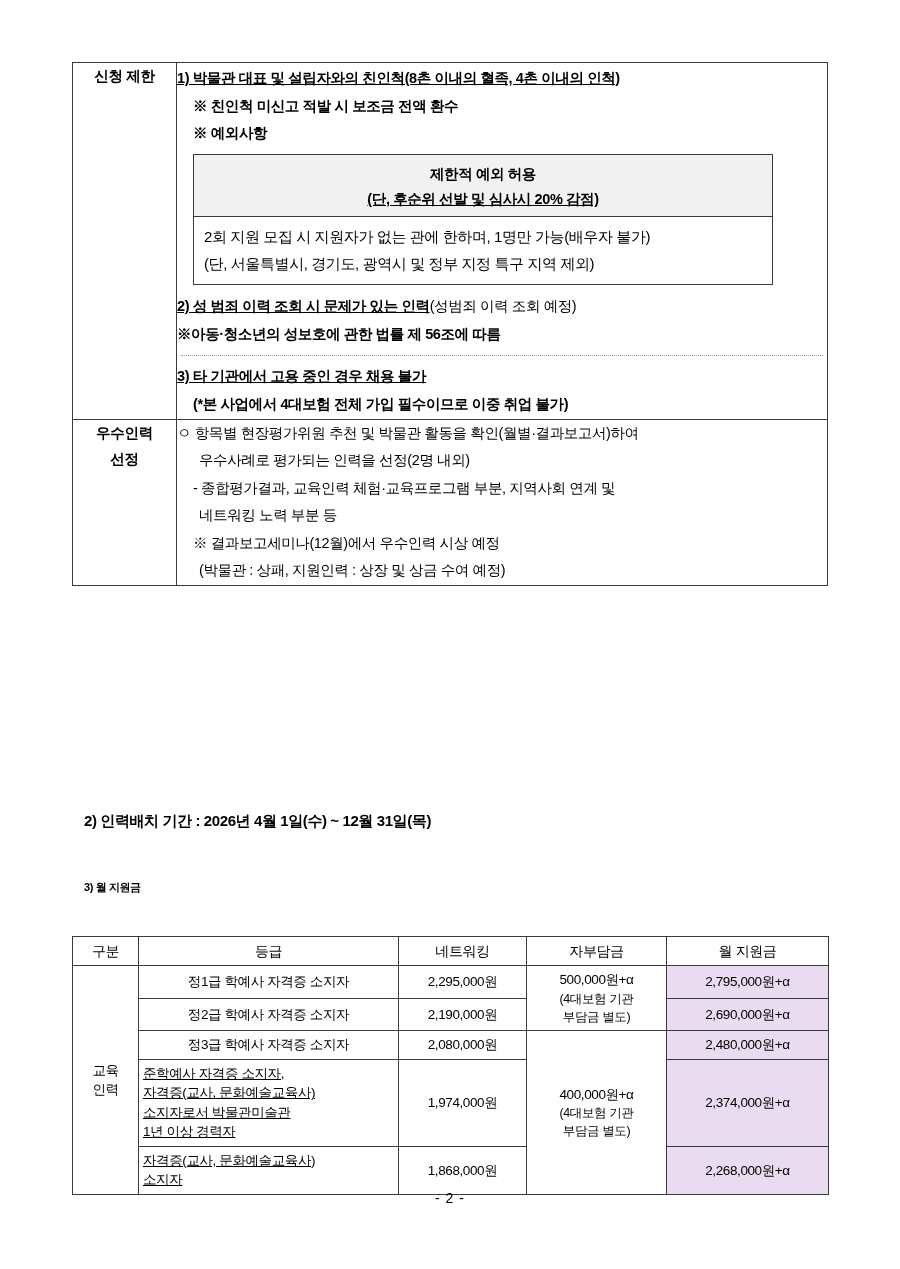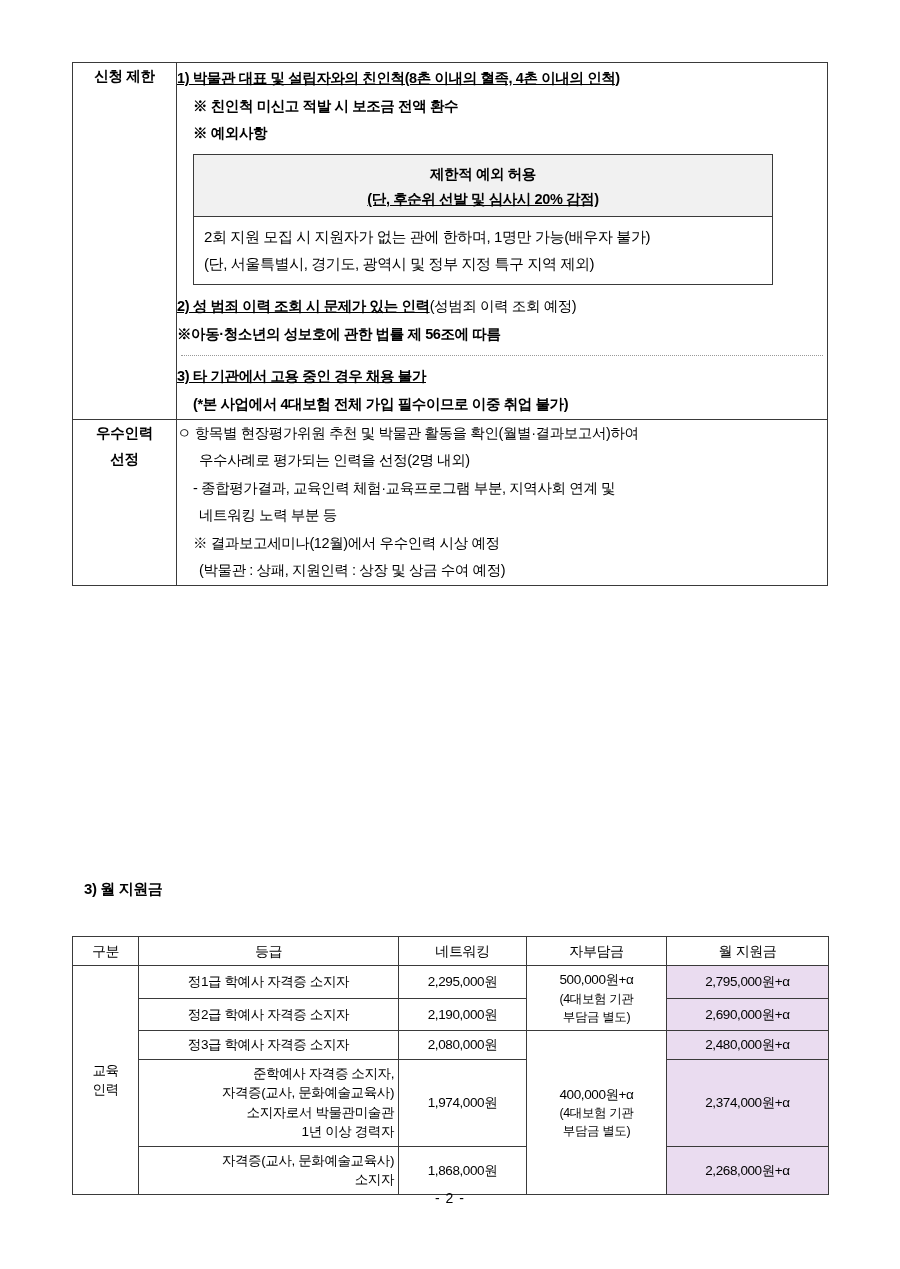--- a/index.html
+++ b/index.html
@@ -103,21 +103,21 @@
     left: 220px; top: 848px;
     font-size: 12.5px;
     font-weight: bold;
     letter-spacing: -0.4px;
   }
 
   
   .sec3 {
     position: absolute;
     left: 84px; top: 880px;
-    font-size: 15px;
+    font-size: 11px;
     font-weight: bold;
     letter-spacing: -0.4px;
   }
 
   
   .pay-wrap {
     position: absolute;
     left: 72px; top: 936px;
     width: 756px;
   }
@@ -140,21 +140,21 @@
     font-weight: normal;
     height: 28px;
     font-size: 14px;
   }
   .c-gubun { width: 66px; }
   .c-grade { width: 260px; }
   .c-gov   { width: 128px; }
   .c-self  { width: 140px; }
   .c-month { width: 162px; }
   .grade-cell { text-align: left; padding-left: 10px; }
-  .grade-cell.center { text-align: right; padding-left: 4px; }
+  .grade-cell.center { text-align: left; padding-left: 4px; text-decoration: underline; }
   .lilac { background: #eadcf0; }
   .small { font-size: 12.5px; }
 
   
   .footer {
     position: absolute;
     left: 0; top: 1190px;
     width: 900px;
     text-align: center;
     font-size: 14px;
@@ -215,20 +215,21 @@
           <div class="line ind2">- 종합평가결과, 교육인력 체험·교육프로그램 부분, 지역사회 연계 및</div>
           <div class="line ind3">네트워킹 노력 부분 등</div>
           <div class="line ind2">※ 결과보고세미나(12월)에서 우수인력 시상 예정</div>
           <div class="line ind3">(박물관 : 상패, 지원인력 : 상장 및 상금 수여 예정)</div>
         </td>
       </tr>
     </tbody>
   </table>
 
 
+  <div class="sec2">2) 인력배치 기간 : 2026년 4월 1일(수) ~ 12월 31일(목)</div>
 
   <div class="sec3">3) 월 지원금</div>
 
   <div class="pay-wrap">
     <table class="pay">
       <colgroup>
         <col class="c-gubun">
           <col class="c-grade">
           <col class="c-gov">
           <col class="c-self">

